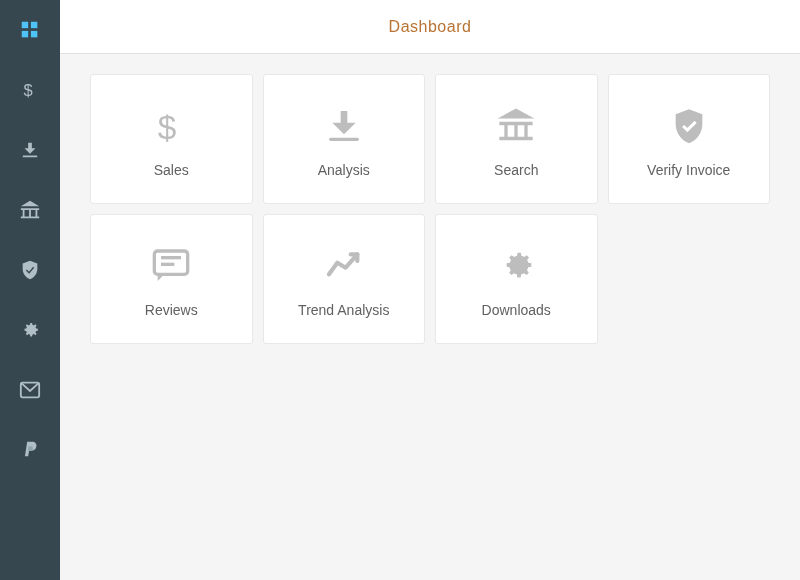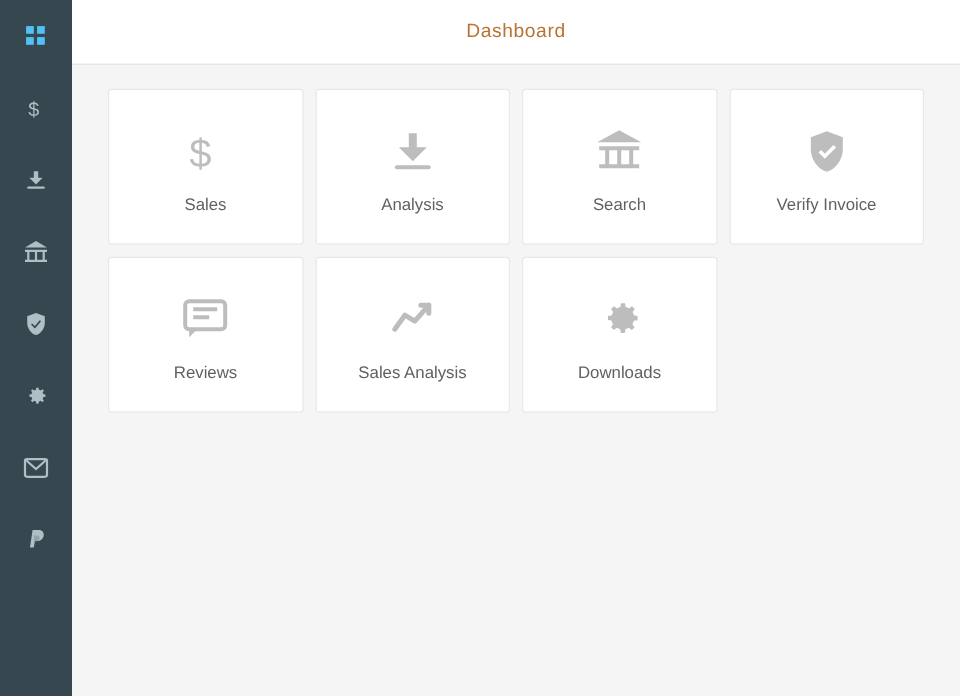--- a/index.html
+++ b/index.html
@@ -251,21 +251,21 @@
         <span class="card-label">Reviews</span>
       </div>
 
       <div class="card">
         <div class="card-icon">
           <svg viewBox="0 0 24 24">
             <polyline points="3,17 8,10 13,13 20,5" fill="none" stroke="#bdbdbd" stroke-width="2.5" stroke-linecap="round" stroke-linejoin="round"></polyline>
             <polyline points="16,5 20,5 20,9" fill="none" stroke="#bdbdbd" stroke-width="2.5" stroke-linecap="round" stroke-linejoin="round"></polyline>
           </svg>
         </div>
-        <span class="card-label">Sales Analysis</span>
+        <span class="card-label">Trend Analysis</span>
       </div>
 
       <div class="card">
         <div class="card-icon">
           <svg viewBox="0 0 24 24">
             <path d="M12 8a4 4 0 1 0 0 8 4 4 0 0 0 0-8zm9.3 2.4l-1.9-.3a7 7 0 0 0-.7-1.7l1.1-1.5-1.4-1.4-1.5 1.1a7 7 0 0 0-1.7-.7l-.3-1.9h-2l-.3 1.9a7 7 0 0 0-1.7.7L9.3 5.5 7.9 6.9 9 8.4a7 7 0 0 0-.7 1.7l-1.9.3v2l1.9.3a7 7 0 0 0 .7 1.7L7.9 16l1.4 1.4 1.5-1.1a7 7 0 0 0 1.7.7l.3 1.9h2l.3-1.9a7 7 0 0 0 1.7-.7l1.5 1.1 1.4-1.4-1.1-1.5a7 7 0 0 0 .7-1.7l1.9-.3v-2z" fill="#bdbdbd"></path>
           </svg>
         </div>
         <span class="card-label">Downloads</span>
       </div>

